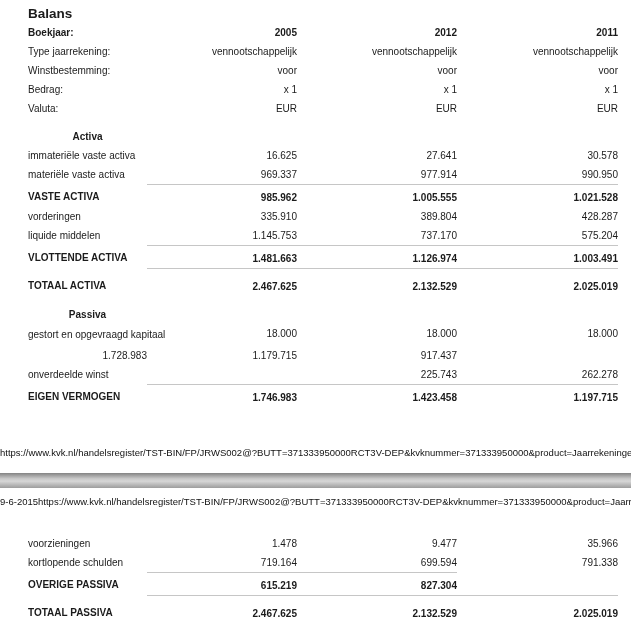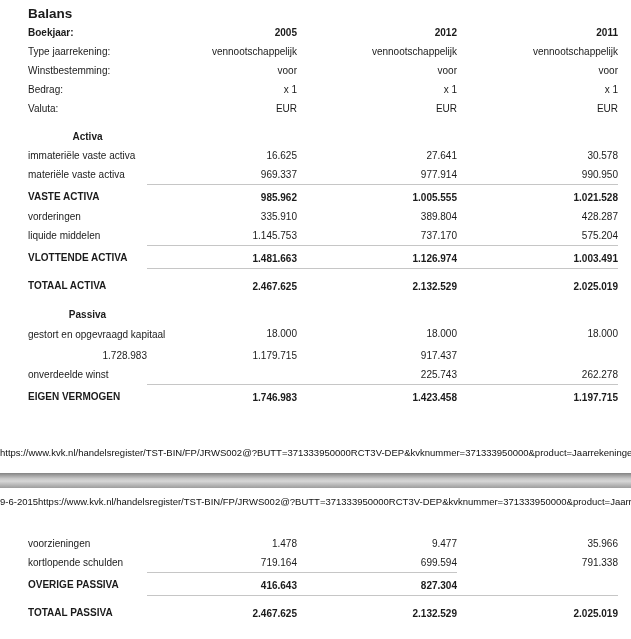--- a/index.html
+++ b/index.html
@@ -169,21 +169,21 @@
           <div class="cell num">35.966</div>
         </div>
         <div class="row plain">
           <div class="cell label">kortlopende schulden</div>
           <div class="cell num">719.164</div>
           <div class="cell num">699.594</div>
           <div class="cell num">791.338</div>
         </div>
         <div class="row total">
           <div class="cell label">OVERIGE PASSIVA</div>
-          <div class="cell num">416.643</div>
+          <div class="cell num">615.219</div>
           <div class="cell num">827.304</div>
         </div>
         <div class="row grand gap">
           <div class="cell label">TOTAAL PASSIVA</div>
           <div class="cell num">2.467.625</div>
           <div class="cell num">2.132.529</div>
           <div class="cell num">2.025.019</div>
         </div>
       </div>
   </div>

